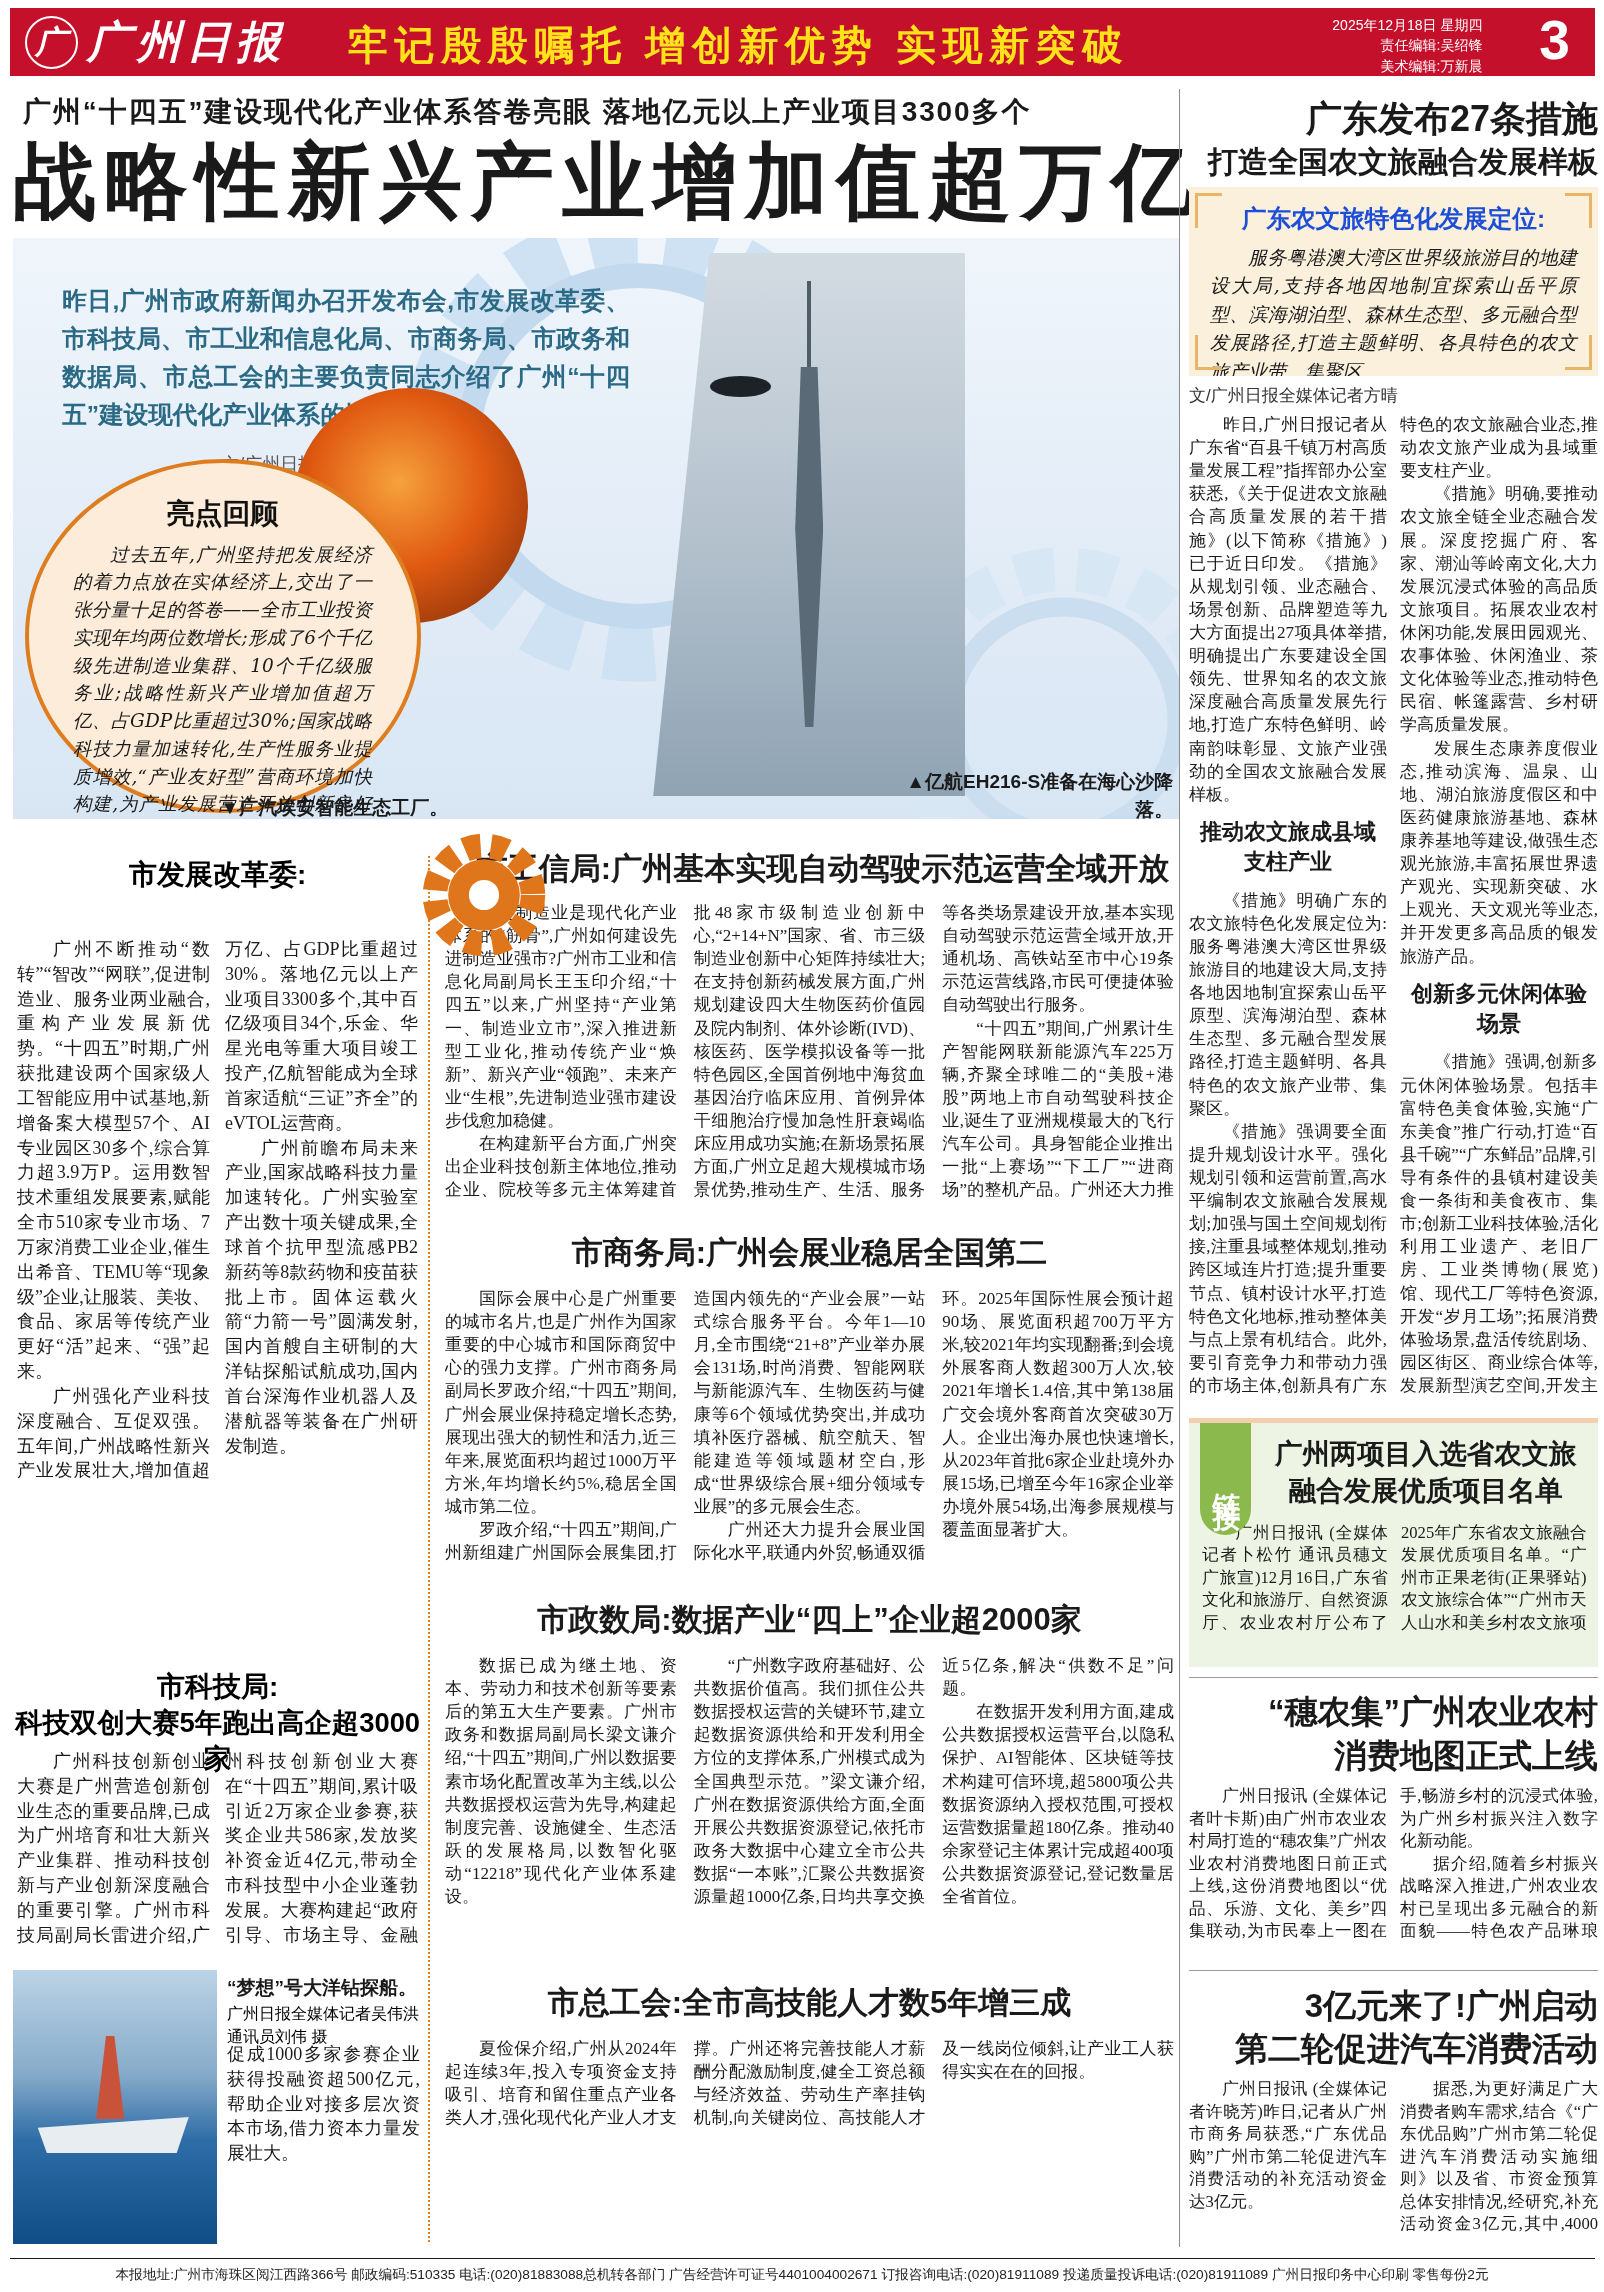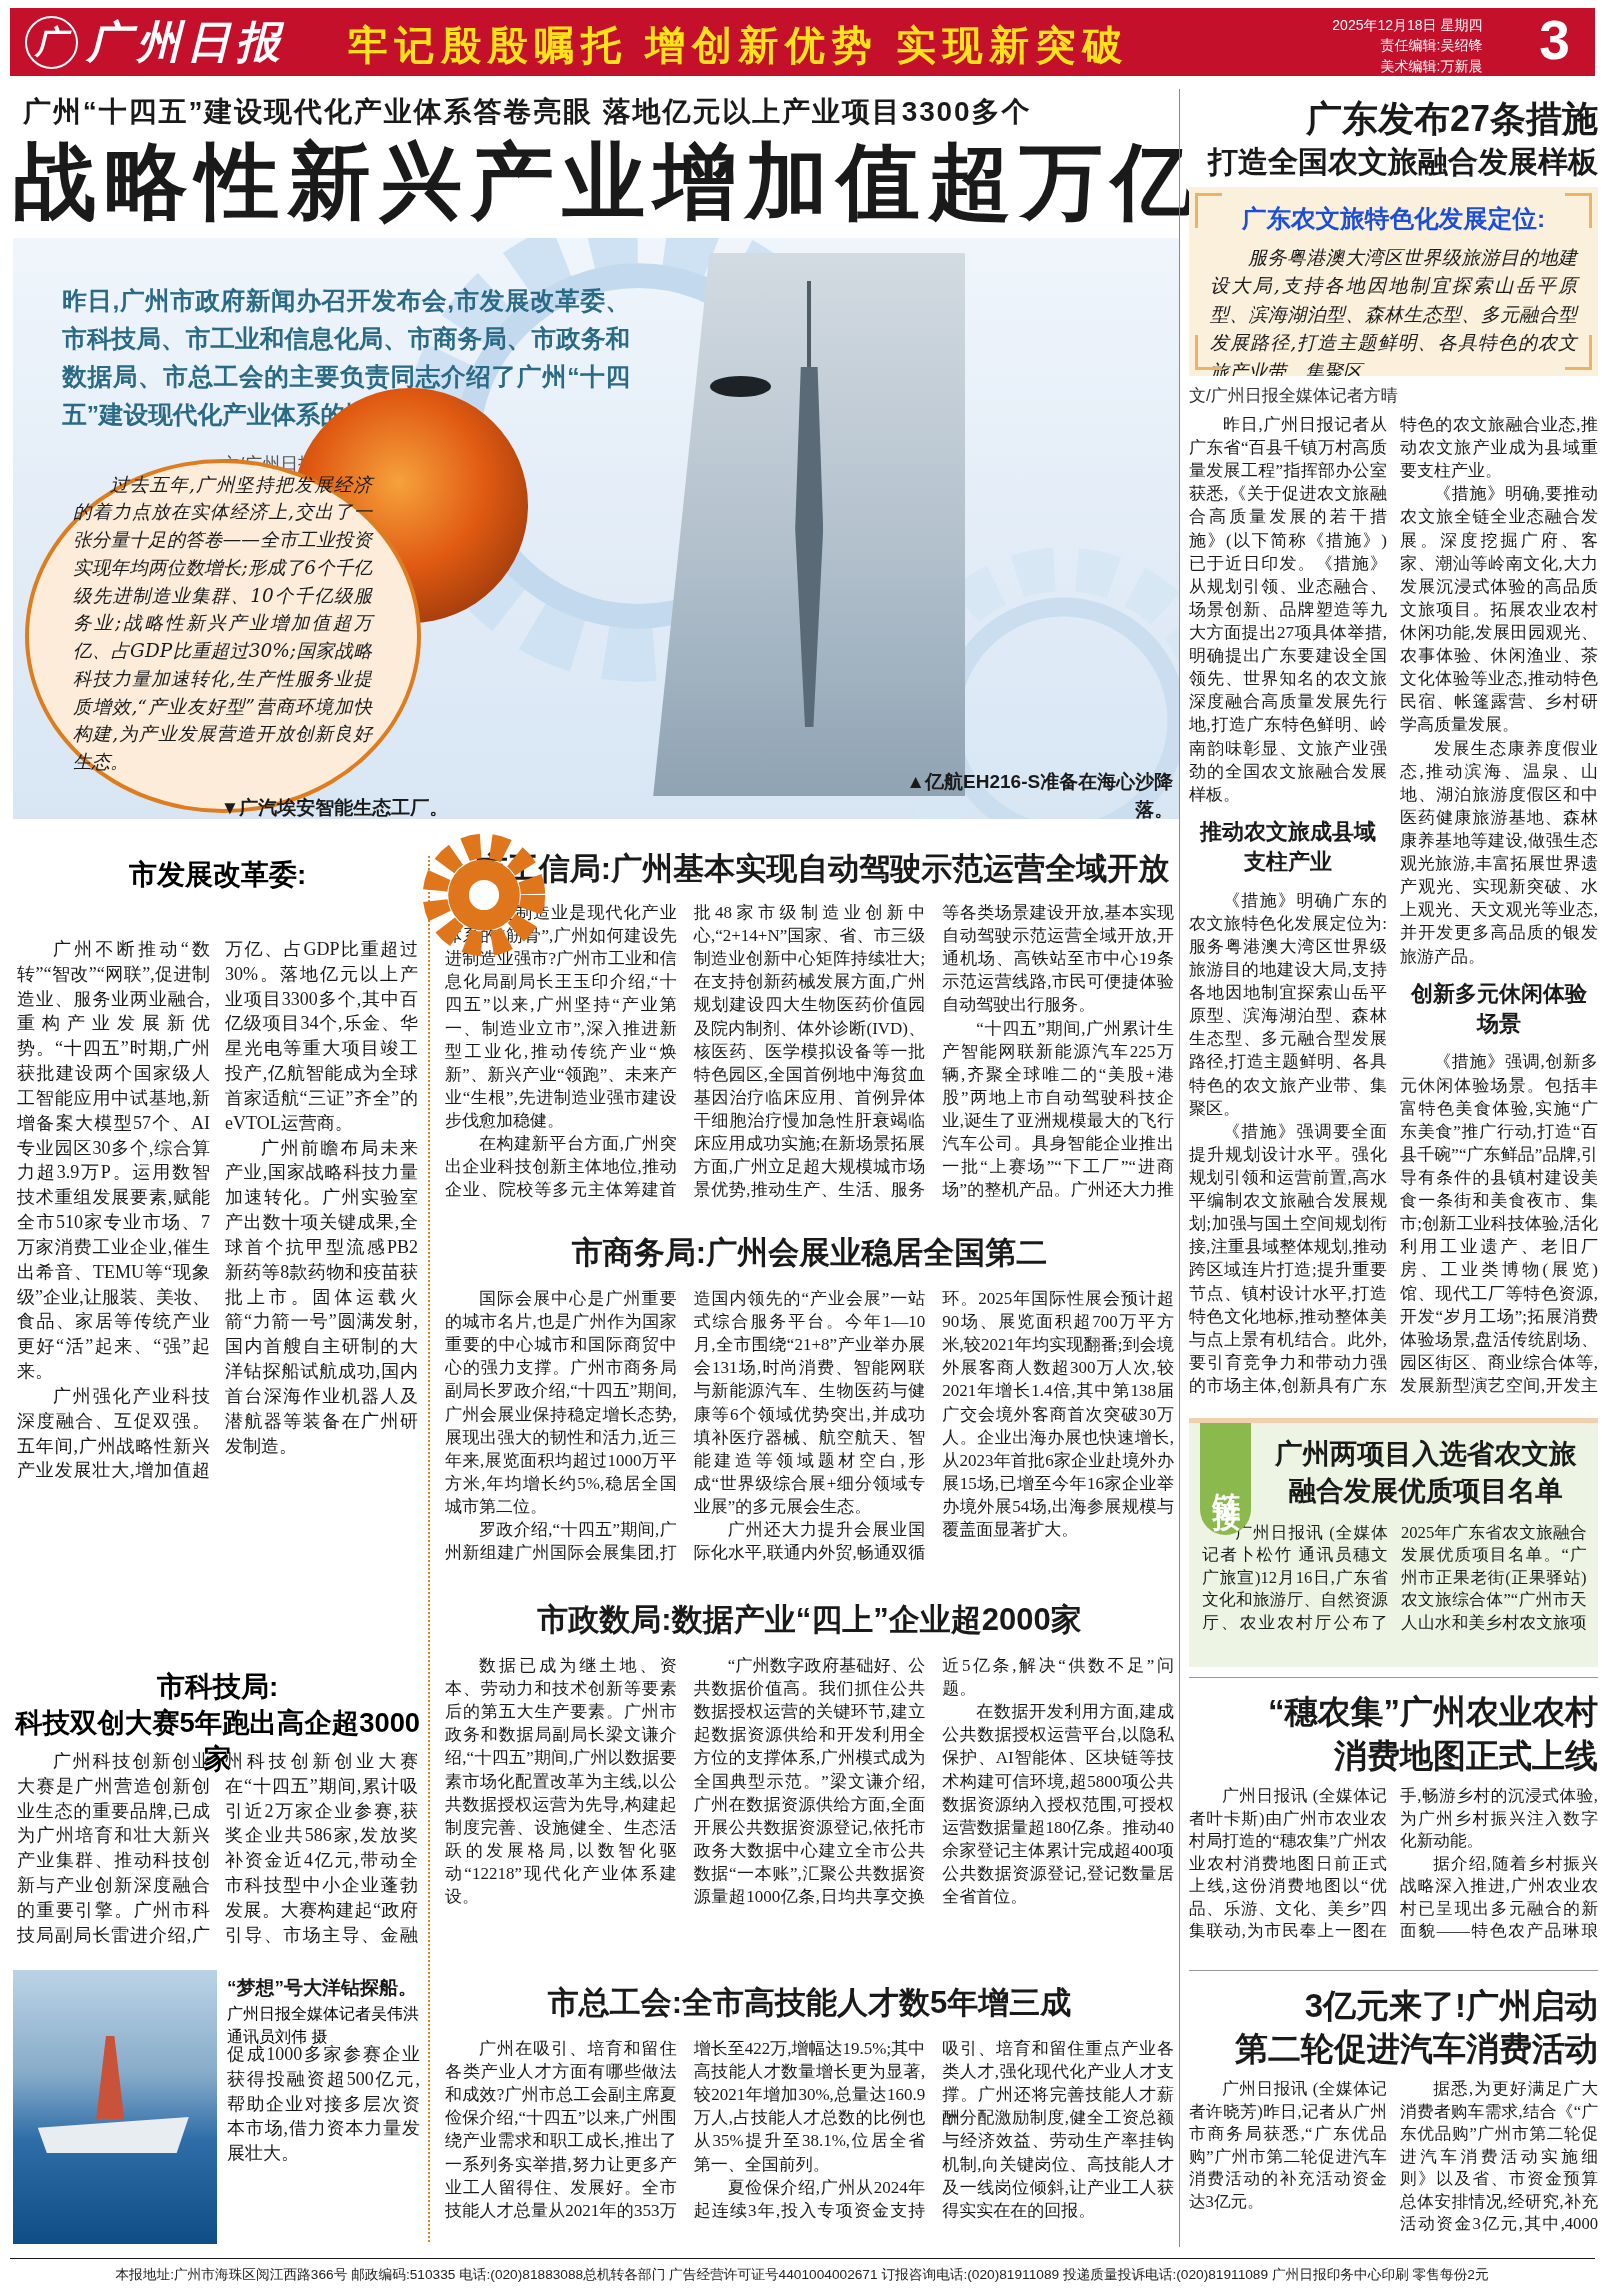--- a/index.html
+++ b/index.html
@@ -143,20 +143,21 @@
 
   <div class="photo-car"></div>
 
   <div class="photo-tower">
     <div class="tower-ant"></div>
     <div class="tower-sil"></div>
     <div class="drone"></div>
   </div>
 
   <div class="hl-circle">
+    <div class="hl-title">亮点回顾</div>
     <div class="hl-body">过去五年,广州坚持把发展经济的着力点放在实体经济上,交出了一张分量十足的答卷——全市工业投资实现年均两位数增长;形成了6个千亿级先进制造业集群、10个千亿级服务业;战略性新兴产业增加值超万亿、占GDP比重超过30%;国家战略科技力量加速转化,生产性服务业提质增效,“产业友好型”营商环境加快构建,为产业发展营造开放创新良好生态。</div>
   </div>
 
   <div class="cap cap-aion">
     <div>▼广汽埃安智能生态工厂。</div>
 
   </div>
   <div class="cap cap-eh">
     <div>▲亿航EH216-S准备在海心沙降落。</div>
 
@@ -215,21 +216,20 @@
 
 <div class="abs secT1line" style="left:445px;top:1599px;width:729px;">市政数局:数据产业“四上”企业超2000家</div>
 <div class="abs body3" style="left:445px;top:1654px;width:729px;height:261px;">
     <p class="para">数据已成为继土地、资本、劳动力和技术创新等要素后的第五大生产要素。广州市政务和数据局副局长梁文谦介绍,“十四五”期间,广州以数据要素市场化配置改革为主线,以公共数据授权运营为先导,构建起制度完善、设施健全、生态活跃的发展格局,以数智化驱动“12218”现代化产业体系建设。</p>
     <p class="para">“广州数字政府基础好、公共数据价值高。我们抓住公共数据授权运营的关键环节,建立起数据资源供给和开发利用全方位的支撑体系,广州模式成为全国典型示范。”梁文谦介绍,广州在数据资源供给方面,全面开展公共数据资源登记,依托市政务大数据中心建立全市公共数据“一本账”,汇聚公共数据资源量超1000亿条,日均共享交换近5亿条,解决“供数不足”问题。</p>
     <p class="para">在数据开发利用方面,建成公共数据授权运营平台,以隐私保护、AI智能体、区块链等技术构建可信环境,超5800项公共数据资源纳入授权范围,可授权运营数据量超180亿条。推动40余家登记主体累计完成超400项公共数据资源登记,登记数量居全省首位。</p>
   </div>
 
 <div class="abs secT1line" style="left:445px;top:1982px;width:729px;">市总工会:全市高技能人才数5年增三成</div>
 <div class="abs body3" style="left:445px;top:2037px;width:729px;height:206px;">
-    <p class="para">广州在吸引、培育和留住各类产业人才方面有哪些做法和成效?广州市总工会副主席夏俭保介绍,“十四五”以来,广州围绕产业需求和职工成长,推出了一系列务实举措,努力让更多产业工人留得住、发展好。全市技能人才总量从2021年的353万增长至422万,增幅达19.5%;其中高技能人才数量增长更为显著,较2021年增加30%,总量达160.9万人,占技能人才总数的比例也从35%提升至38.1%,位居全省第一、全国前列。</p>
     <p class="para">夏俭保介绍,广州从2024年起连续3年,投入专项资金支持吸引、培育和留住重点产业各类人才,强化现代化产业人才支撑。广州还将完善技能人才薪酬分配激励制度,健全工资总额与经济效益、劳动生产率挂钩机制,向关键岗位、高技能人才及一线岗位倾斜,让产业工人获得实实在在的回报。</p>
   </div>
 
 <div class="abs ra a1h1">广东发布27条措施</div>
 <div class="abs ra a1h2">打造全国农文旅融合发展样板</div>
 
 <div class="abs defbox">
   <div class="cb tl"></div>
   <div class="cb tr"></div>
   <div class="cb bl"></div>

